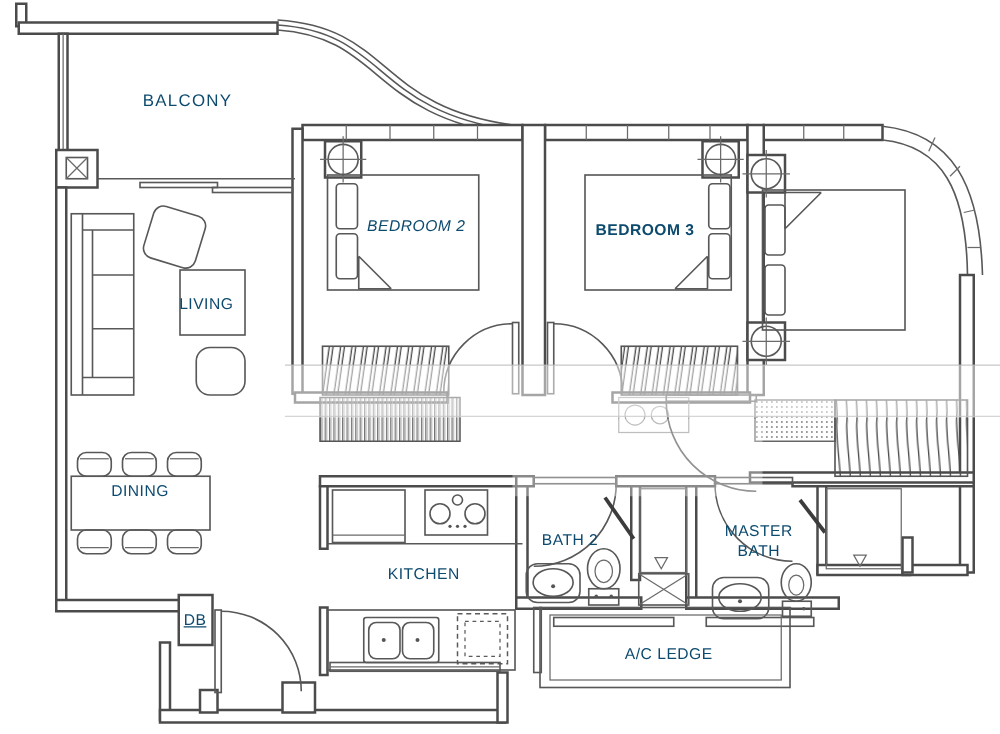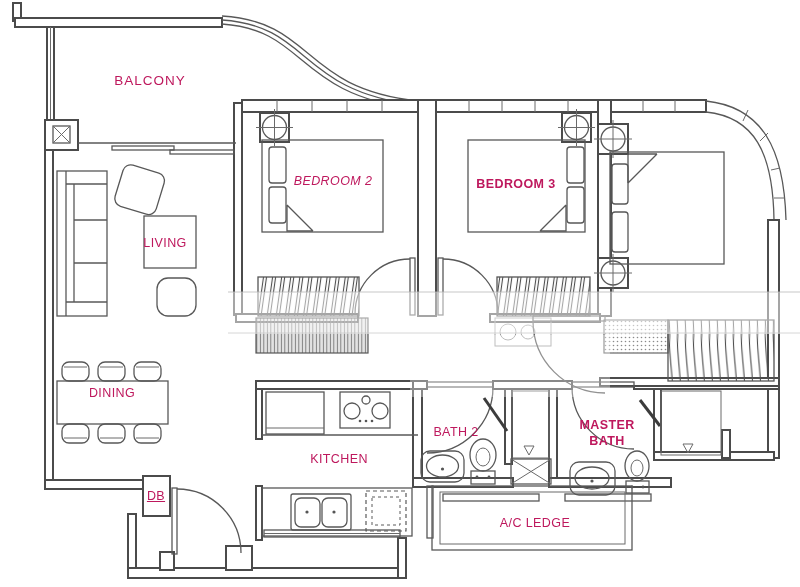--- a/index.html
+++ b/index.html
@@ -5,21 +5,21 @@
   html,body{margin:0;padding:0;background:#ffffff;}
   .stage{position:relative;width:800px;height:587px;background:#ffffff;overflow:hidden;
          font-family:"Liberation Sans", sans-serif;}
   svg{position:absolute;left:0;top:0;}
   .w  {fill:#ffffff;stroke:#4b4b4b;stroke-width:2;}
   .t  {fill:none;stroke:#585858;stroke-width:1.3;}
   .tt {fill:none;stroke:#6a6a6a;stroke-width:1;}
   .t2 {fill:none;stroke:#9b9b9b;stroke-width:1;}
   .s3 {fill:none;stroke:#3c3c3c;stroke-width:3;}
   .lbl{position:absolute;transform:translate(-50%,-50%);font-size:12.5px;font-weight:400;
-       color:#be185d;letter-spacing:.4px;white-space:nowrap;}
+       color:#0c4a6e;letter-spacing:.4px;white-space:nowrap;}
   .lbl-big{font-size:13.5px;letter-spacing:1px;}
   .lbl-wrap{white-space:normal;text-align:center;line-height:1.3;}
   .w68{width:72px;} .w60{width:62px;}
 </style>
 </head>
 <body>
 
 <div class="stage">
 <svg width="800" height="587" viewBox="0 0 800 587">
   <defs>
@@ -324,15 +324,15 @@
 </svg>
 
 <div class="lbl lbl-big" style="left:150px;top:80px;">BALCONY</div>
 <div class="lbl" style="left:165px;top:243px;">LIVING</div>
 <div class="lbl" style="left:333px;top:181px;font-style:italic;">BEDROOM 2</div>
 <div class="lbl" style="left:516px;top:184px;font-weight:bold;">BEDROOM 3</div>
 <div class="lbl" style="left:112px;top:393px;">DINING</div>
 <div class="lbl" style="left:156px;top:496px;text-decoration:underline;">DB</div>
 <div class="lbl" style="left:339px;top:459px;">KITCHEN</div>
 <div class="lbl" style="left:456px;top:432px;">BATH 2</div>
-<div class="lbl lbl-wrap w60" style="left:607px;top:433px;font-weight:bold;">MASTER BATH</div>
+<div class="lbl lbl-wrap w60" style="left:607px;top:433px;">MASTER BATH</div>
 <div class="lbl" style="left:535px;top:523px;">A/C LEDGE</div>
 </div>
 
 </body></html>

